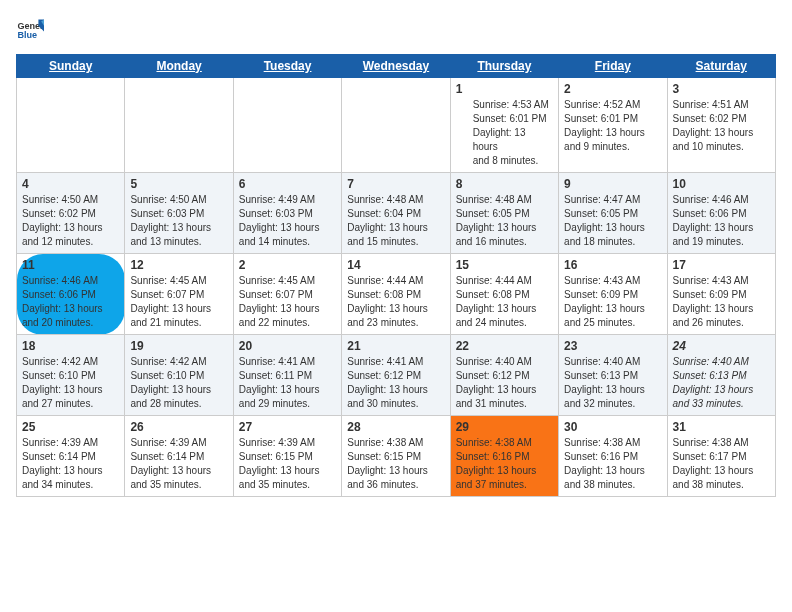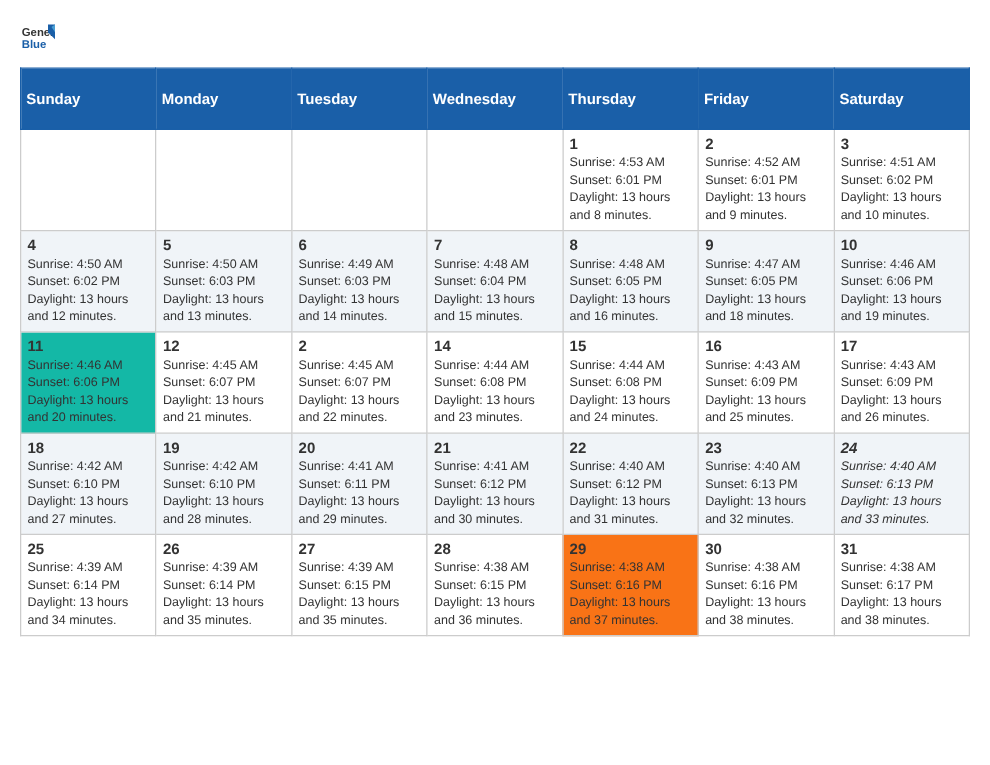--- a/index.html
+++ b/index.html
@@ -38,25 +38,26 @@
       color: #555;
     }
     .calendar-table {
       width: 100%;
       border-collapse: collapse;
       font-size: 11px;
     }
     .calendar-table th {
       background: #1a5fa8;
       color: #fff;
-      padding: 17px 4px;
-      text-align: left;
+      padding: 4px 4px;
+      text-align: center;
       font-size: 12px;
       font-weight: bold;
       border: 1px solid #1a5fa8;
+      text-decoration: underline;
     }
     .calendar-table td {
       border: 1px solid #ccc;
       vertical-align: top;
       padding: 4px 5px;
       width: calc(100% / 7);
       min-height: 80px;
       background: #fff;
     }
     .calendar-table tr:nth-child(odd) td {
@@ -111,21 +112,21 @@
       </tr>
   </thead>
   <tbody id="calendar-body">
   <tr>
         <td class="empty-cell" style="background: rgb(255, 255, 255);"></td>
         <td class="empty-cell" style="background: rgb(255, 255, 255);"></td>
         <td class="empty-cell" style="background: rgb(255, 255, 255);"></td>
         <td class="empty-cell" style="background: rgb(255, 255, 255);"></td>
         <td style="background: rgb(255, 255, 255);">
           <div class="day-number">1</div>
-          <div class="day-info" style="white-space: pre-line;">Sunrise: 4:53 AM
+          <div class="day-info" style="white-space: pre-line; margin-left: 17px;">Sunrise: 4:53 AM
 Sunset: 6:01 PM
 Daylight: 13 hours
 and 8 minutes.</div>
         </td>
         <td style="background: rgb(255, 255, 255);">
           <div class="day-number">2</div>
           <div class="day-info" style="white-space: pre-line;">Sunrise: 4:52 AM
 Sunset: 6:01 PM
 Daylight: 13 hours
 and 9 minutes.</div>
@@ -183,21 +184,21 @@
         </td>
         <td style="background: rgb(240, 244, 248); margin-left: 14px;">
           <div class="day-number">10</div>
           <div class="day-info" style="white-space: pre-line;">Sunrise: 4:46 AM
 Sunset: 6:06 PM
 Daylight: 13 hours
 and 19 minutes.</div>
         </td>
       </tr>
       <tr>
-        <td style="background: #14b8a6;">
+        <td style="background: #0ea5e9; border-radius: 26px;">
           <div class="day-number">11</div>
           <div class="day-info" style="white-space: pre-line;">Sunrise: 4:46 AM
 Sunset: 6:06 PM
 Daylight: 13 hours
 and 20 minutes.</div>
         </td>
         <td style="background: rgb(255, 255, 255);">
           <div class="day-number">12</div>
           <div class="day-info" style="white-space: pre-line;">Sunrise: 4:45 AM
 Sunset: 6:07 PM

